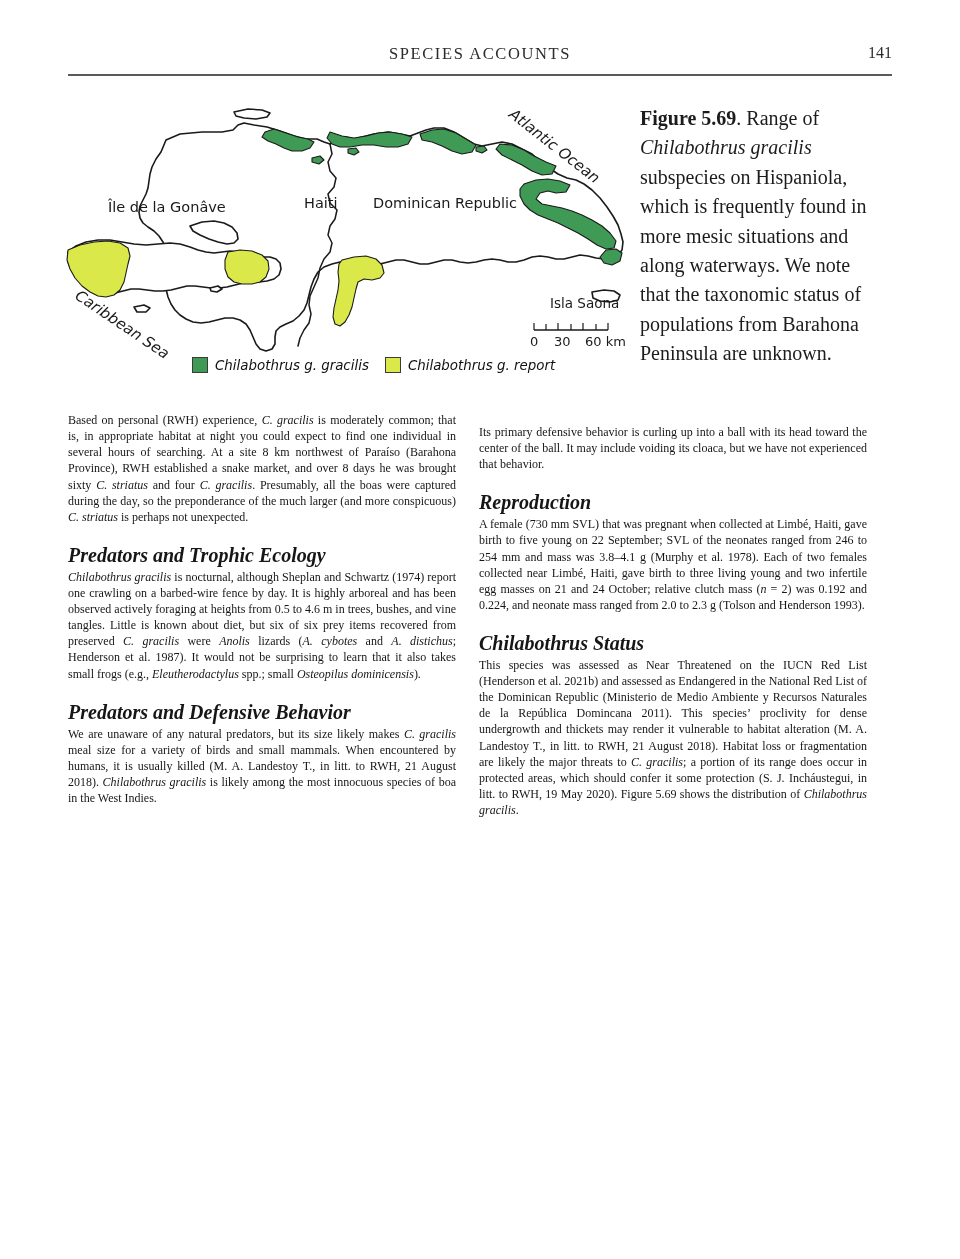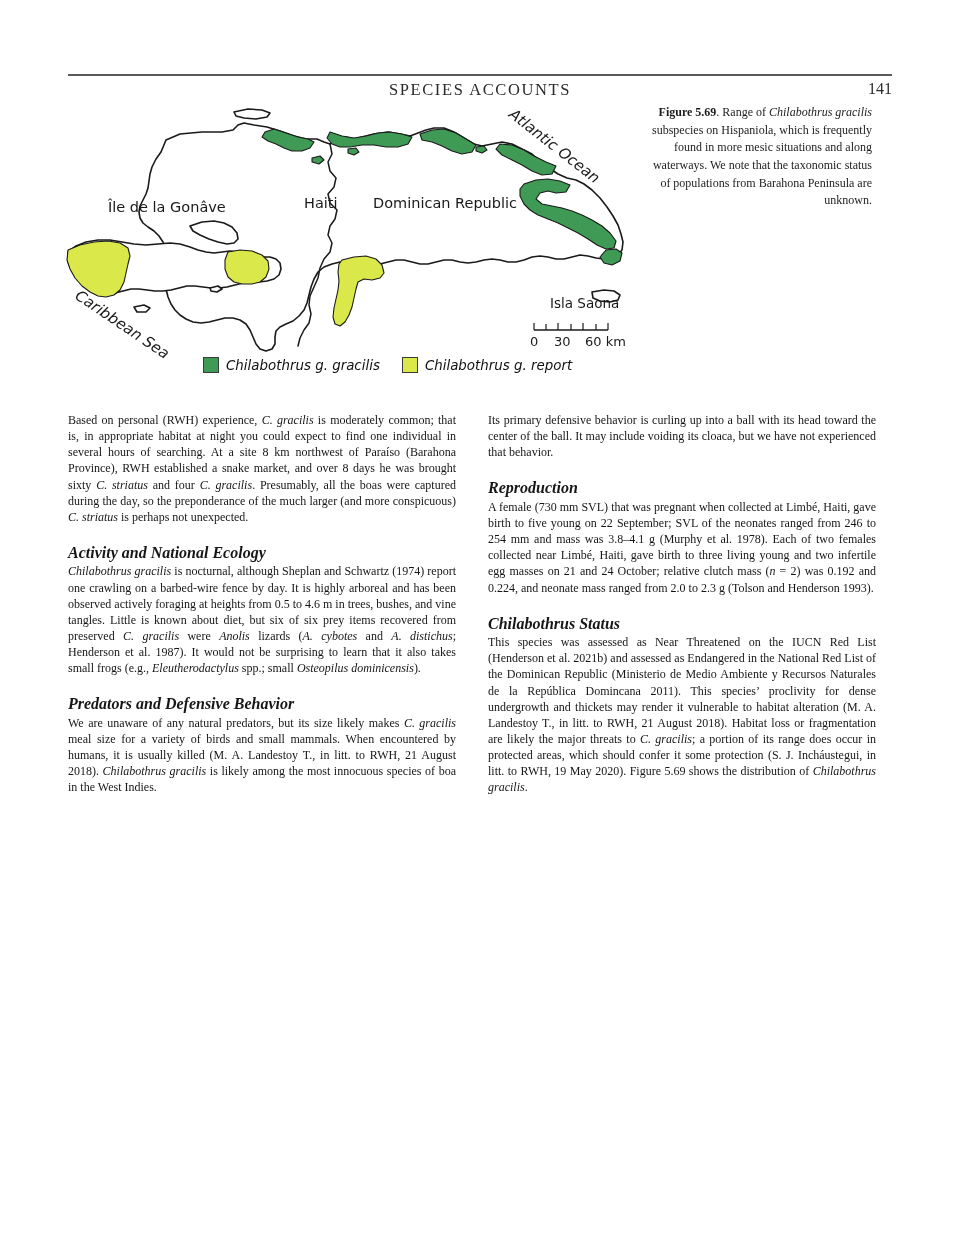--- a/index.html
+++ b/index.html
@@ -16,21 +16,20 @@
     overflow: hidden;
   }
 
   
   #page-header {
     position: absolute;
     left: 68px;
     top: 44px;
     width: 824px;
     height: 30px;
-    margin-top: 36px;
   }
   #page-header .head-title {
     position: absolute;
     left: 0;
     top: 0;
     width: 824px;
     text-align: center;
     font-size: 16.5px;
     letter-spacing: 1.6px;
     color: #2b2b2b;
@@ -67,38 +66,38 @@
     width: 580px;
     height: 300px;
   }
   #map-svg { display: block; }
 
   #figure-caption {
     position: absolute;
     left: 578px;
     top: 12px;
     width: 232px;
-    font-size: 12px;
+    font-size: 20px;
     line-height: 1.47;
     color: #1c1c1c;
-    text-align: right;
+    text-align: left;
   }
   #figure-caption .cap-label { font-weight: bold; }
   #figure-caption .cap-sp { font-style: italic; }
 
   
   #map-legend {
     position: absolute;
-    left: 141px;
+    left: 130px;
     top: 262px;
     width: 360px;
     height: 22px;
     display: flex;
     align-items: center;
-    gap: 22px;
+    gap: 16px;
   }
   .legend-entry {
     display: flex;
     align-items: center;
     gap: 7px;
   }
   .legend-swatch {
     width: 14px;
     height: 14px;
     border: 1px solid #3b3b3b;
@@ -120,34 +119,34 @@
     width: 824px;
     height: 690px;
   }
   .text-column {
     position: absolute;
     top: 0;
     width: 388px;
     height: 690px;
   }
   #column-left  { left: 0; }
-  #column-right { left: 420px; }
+  #column-right { left: 411px; margin-top: 12px; }
 
   .body-par {
     margin: 0 0 0 0;
     font-size: 12px;
     line-height: 1.345;
     text-align: justify;
     text-justify: inter-word;
     hyphens: manual;
     color: #161616;
   }
   .section-head {
     margin: 17px 0 0 0;
-    font-size: 16px;
+    font-size: 20px;
     line-height: 1.345;
     font-style: italic;
     color: #161616;
     text-align: left;
   }
   .section-head + .body-par { margin-top: 0; }
   .sp { font-style: italic; }
 </style>
 </head>
 <body>
@@ -346,21 +345,21 @@
     <span class="cap-label">Figure 5.69</span><span>. Range of </span><span class="cap-sp">Chilabothrus gracilis</span><span> subspecies on Hispaniola, which is frequently found in more mesic situations and along waterways. We note that the taxonomic status of populations from Barahona Peninsula are unknown.</span>
   </div>
 </div>
 
 <div id="body-columns">
 
   <div class="text-column" id="column-left">
 
     <p class="body-par"><span>Based on personal (RWH) experience, </span><span class="sp">C. gracilis</span><span> is moderately common; that is, in appropriate habitat at night you could expect to find one individual in several hours of searching. At a site 8 km northwest of Paraíso (Barahona Province), RWH established a snake market, and over 8 days he was brought sixty </span><span class="sp">C. striatus</span><span> and four </span><span class="sp">C. gracilis</span><span>. Presumably, all the boas were captured during the day, so the preponderance of the much larger (and more conspicuous) </span><span class="sp">C. striatus</span><span> is perhaps not unexpected.</span></p>
 
-    <h3 class="section-head">Activity and National Ecology</h3>
+    <h3 class="section-head">Predators and Trophic Ecology</h3>
 
     <p class="body-par"><span class="sp">Chilabothrus gracilis</span><span> is nocturnal, although Sheplan and Schwartz (1974) report one crawling on a barbed-wire fence by day. It is highly arboreal and has been observed actively foraging at heights from 0.5 to 4.6 m in trees, bushes, and vine tangles. Little is known about diet, but six of six prey items recovered from preserved </span><span class="sp">C. gracilis</span><span> were </span><span class="sp">Anolis</span><span> lizards (</span><span class="sp">A. cybotes</span><span> and </span><span class="sp">A. distichus</span><span>; Henderson et al. 1987). It would not be surprising to learn that it also takes small frogs (e.g., </span><span class="sp">Eleutherodactylus</span><span> spp.; small </span><span class="sp">Osteopilus dominicensis</span><span>).</span></p>
 
     <h3 class="section-head">Predators and Defensive Behavior</h3>
 
     <p class="body-par"><span>We are unaware of any natural predators, but its size likely makes </span><span class="sp">C. gracilis</span><span> meal size for a variety of birds and small mammals. When encountered by humans, it is usually killed (M. A. Landestoy T., in litt. to RWH, 21 August 2018). </span><span class="sp">Chilabothrus gracilis</span><span> is likely among the most innocuous species of boa in the West Indies.</span></p>
   </div>
 
   <div class="text-column" id="column-right">
 

